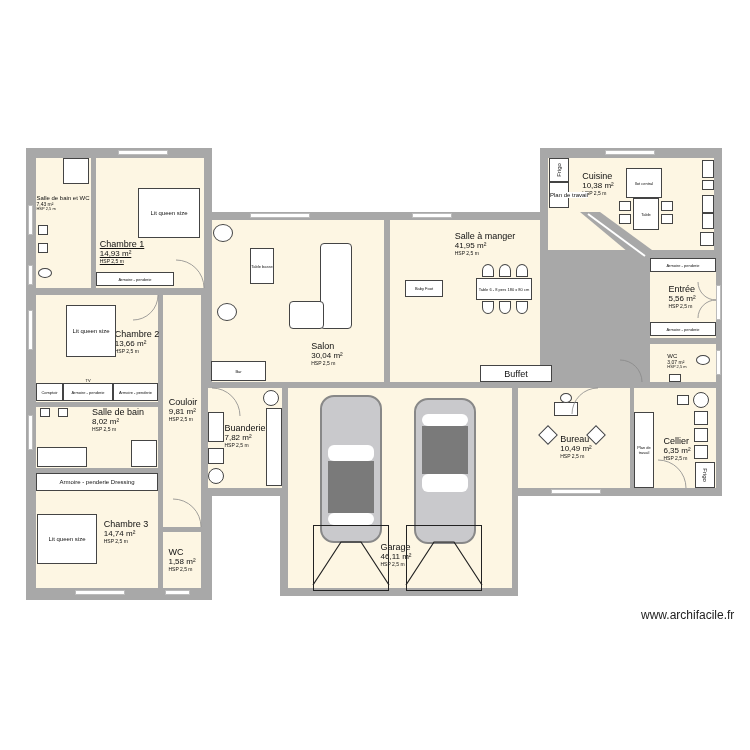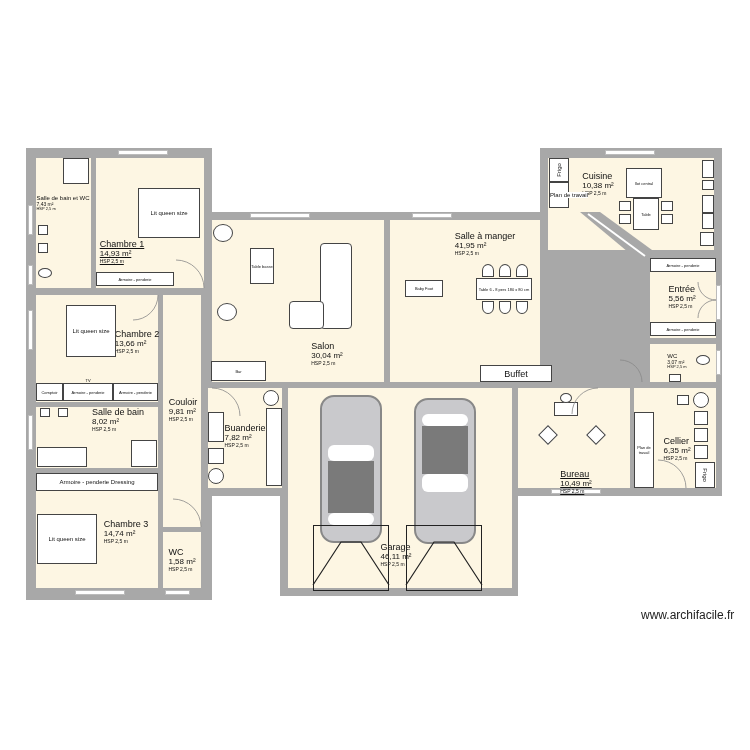--- a/index.html
+++ b/index.html
@@ -151,21 +151,21 @@
   <div class="lbl" style="left:245px;top:424px;">
     <div class="n">Buanderie</div>
     <div class="a">7,82 m²</div>
     <div class="h">HSP 2,5 m</div>
   </div>
   <div class="lbl" style="left:396px;top:543px;">
     <div class="n">Garage</div>
     <div class="a">46,11 m²</div>
     <div class="h">HSP 2,5 m</div>
   </div>
-  <div class="lbl" style="left:576px;top:470px;text-decoration:underline;">
+  <div class="lbl" style="left:576px;top:435px;">
     <div class="n">Bureau</div>
     <div class="a">10,49 m²</div>
     <div class="h">HSP 2,5 m</div>
   </div>
   <div class="lbl" style="left:677px;top:437px;">
     <div class="n">Cellier</div>
     <div class="a">6,35 m²</div>
     <div class="h">HSP 2,5 m</div>
   </div>
 

